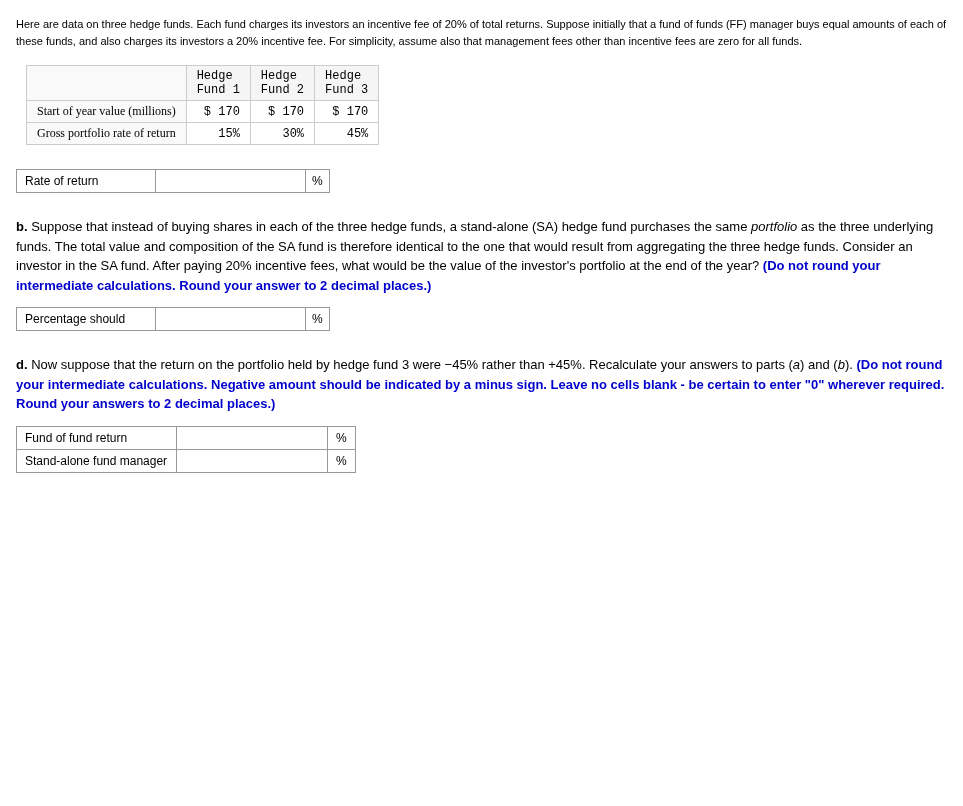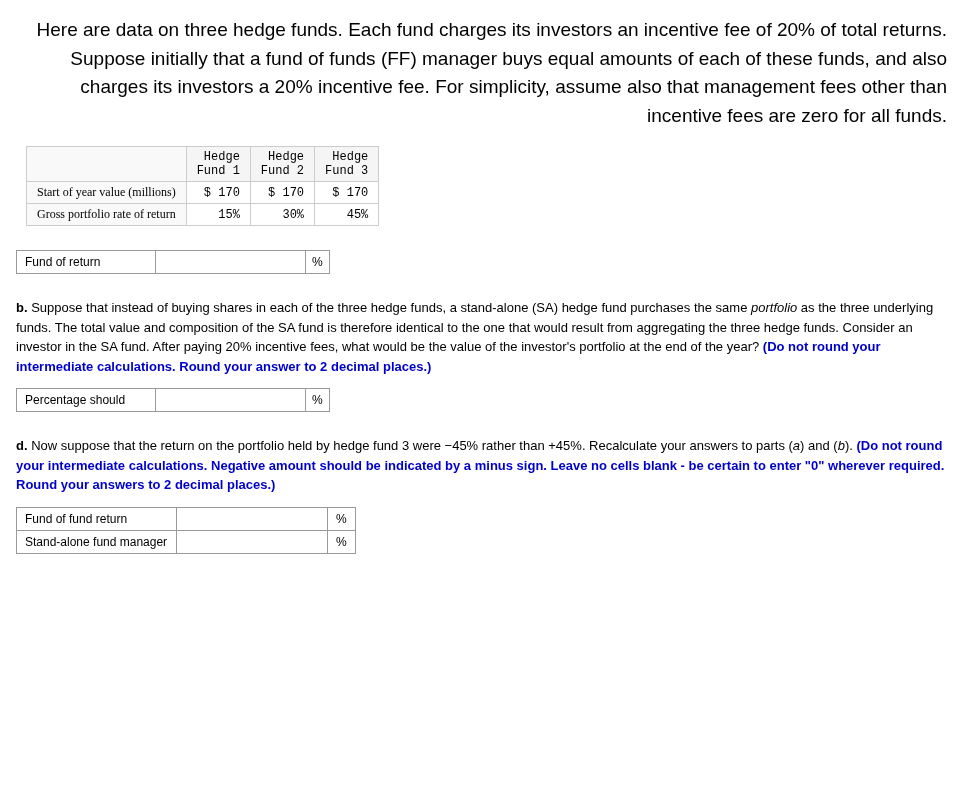--- a/index.html
+++ b/index.html
@@ -11,43 +11,42 @@
     body {
       font-family: Arial, sans-serif;
       font-size: 13px;
       color: #000;
       background: #fff;
       padding: 16px;
       width: 963px;
     }
 
     .intro-text {
-      font-size: 19px;
+      font-size: 11px;
       line-height: 1.5;
       margin-bottom: 16px;
-      text-align: right;
     }
 
     .data-table {
       border-collapse: collapse;
       margin-bottom: 20px;
       margin-left: 10px;
     }
 
     .data-table td, .data-table th {
       border: 1px solid #ccc;
       padding: 3px 10px;
       font-size: 12px;
       font-family: 'Courier New', monospace;
       white-space: nowrap;
     }
 
     .data-table th {
       background: #f5f5f5;
-      text-align: right;
+      text-align: left;
       font-weight: normal;
     }
 
     .data-table td.label-cell {
       font-family: Liberation Serif, serif;
       text-align: left;
       background: #f9f9f9;
     }
 
     .data-table td.value-cell {
@@ -164,21 +163,21 @@
       <td class="label-cell">Gross portfolio rate of return</td>
       <td class="value-cell">15%</td>
       <td class="value-cell">30%</td>
       <td class="value-cell">45%</td>
     </tr>
   </tbody>
 </table>
 
 <div class="section-divider">
   <div class="answer-row">
-    <div class="answer-label">Fund of return</div>
+    <div class="answer-label">Rate of return</div>
     <input class="answer-input" type="text" value="" style="">
     <div class="percent-symbol">%</div>
   </div>
 </div>
 
 <div class="section-divider">
   <p class="section-label">
     <strong>b.</strong> Suppose that instead of buying shares in each of the three hedge funds, a stand-alone (SA) hedge fund purchases the same <em>portfolio</em> as the three underlying funds. The total value and composition of the SA fund is therefore identical to the one that would result from aggregating the three hedge funds. Consider an investor in the SA fund. After paying 20% incentive fees, what would be the value of the investor's portfolio at the end of the year? <span class="bold-blue">(Do not round your intermediate calculations. Round your answer to 2 decimal places.)</span>
   </p>
   <div class="answer-row">

